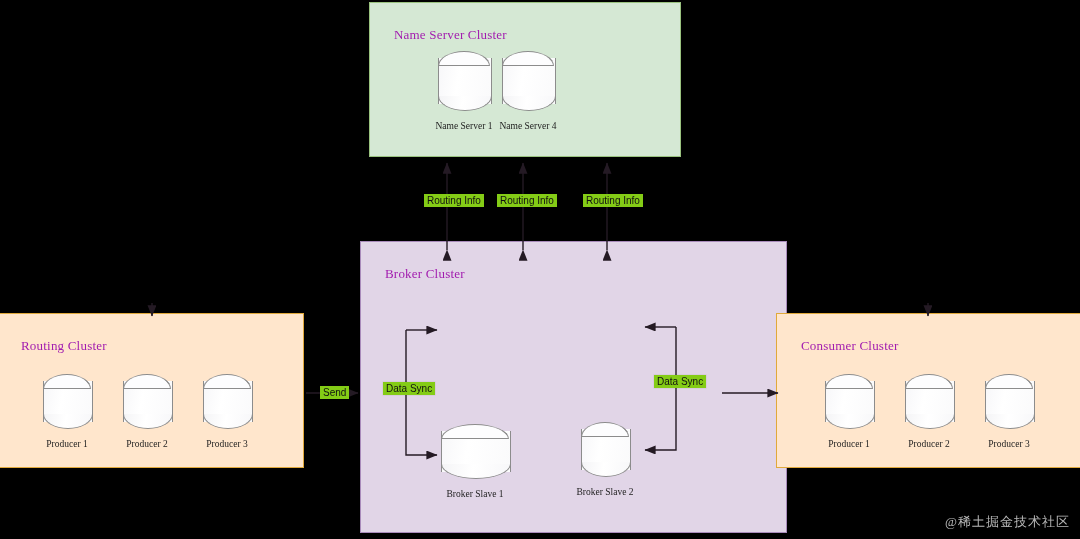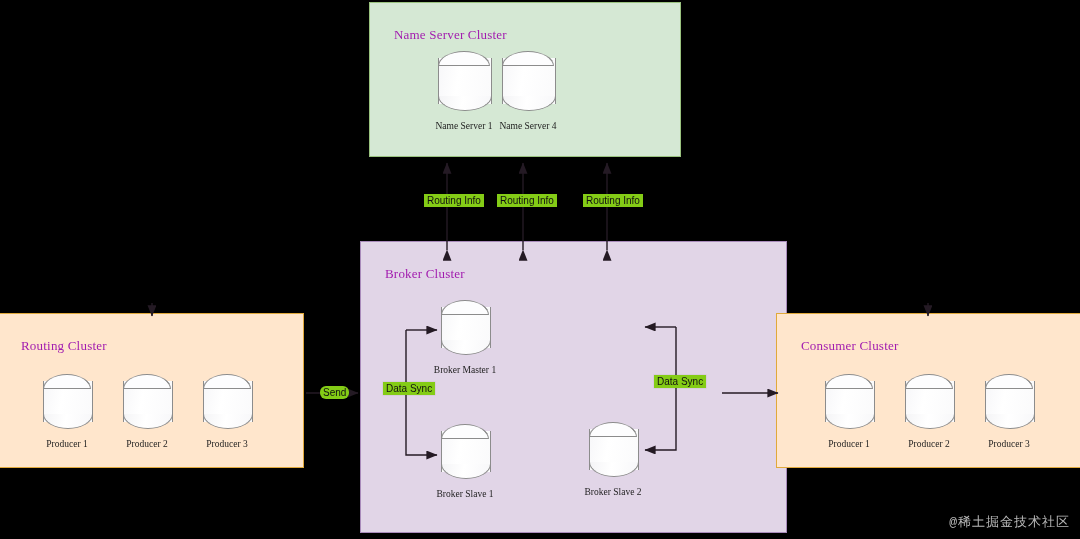--- a/index.html
+++ b/index.html
@@ -54,21 +54,21 @@
     padding:1px 3px;white-space:nowrap;line-height:11px;
     box-shadow:0 0 0 .5px rgba(0,0,0,.08);
   }
 
   
   #wires{position:absolute;left:0;top:0;width:1080px;height:539px;pointer-events:none;}
 
   
   .watermark{
     position:absolute;right:10px;bottom:8px;
-    font-family:Liberation Mono, monospace;
+    font-family:Liberation Serif, serif;
     font-size:13px;color:#d8d8d8;opacity:.85;letter-spacing:1px;
     white-space:nowrap;
   }
 </style>
 </head>
 <body>
 
 <div id="stage">
 
   <div class="cluster ns-box" style="left:369px;top:2px;width:312px;height:155px;">
@@ -86,36 +86,30 @@
       <div class="bot"></div>
       <div class="top"></div>
       <div class="cap-label">Name Server 4</div>
     </div>
 
   </div>
 
   <div class="cluster broker-box" style="left:360px;top:241px;width:427px;height:292px;">
     <div class="title">Broker Cluster</div>
 
-    <div class="cyl" style="left:80px;top:58px;width:48px;height:55px;">
-      <div class="body"></div>
-      <div class="bot"></div>
-      <div class="top"></div>
-      <div class="cap-label">Broker Master 1</div>
-    </div>
-
-
-    <div class="cyl" style="left:80px;top:182px;width:48px;height:55px;">
+
+
+    <div class="cyl" style="left:80px;top:182px;width:48px;height:55px;padding-left:20px;">
       <div class="body"></div>
       <div class="bot"></div>
       <div class="top"></div>
       <div class="cap-label">Broker Slave 1</div>
     </div>
 
-    <div class="cyl" style="left:228px;top:180px;width:48px;height:55px;">
+    <div class="cyl" style="left:220px;top:180px;width:48px;height:55px;">
       <div class="body"></div>
       <div class="bot"></div>
       <div class="top"></div>
       <div class="cap-label">Broker Slave 2</div>
     </div>
   </div>
 
   <div class="cluster orange-box" style="left:-4px;top:313px;width:308px;height:155px;">
     <div class="title">Routing Cluster</div>
 
@@ -193,17 +187,17 @@
     </g>
   </svg>
 
   <div class="edge-label" style="left:424px;top:194px;">Routing Info</div>
   <div class="edge-label" style="left:497px;top:194px;">Routing Info</div>
   <div class="edge-label" style="left:583px;top:194px;">Routing Info</div>
 
   <div class="edge-label" style="left:383px;top:382px;">Data Sync</div>
   <div class="edge-label" style="left:654px;top:375px;">Data Sync</div>
 
-  <div class="edge-label" style="left:320px;top:386px;border-radius:6px;">Send</div>
+  <div class="edge-label" style="left:320px;top:386px;">Send</div>
 
   <div class="watermark">@稀土掘金技术社区</div>
 
 </div>
 
 </body></html>

